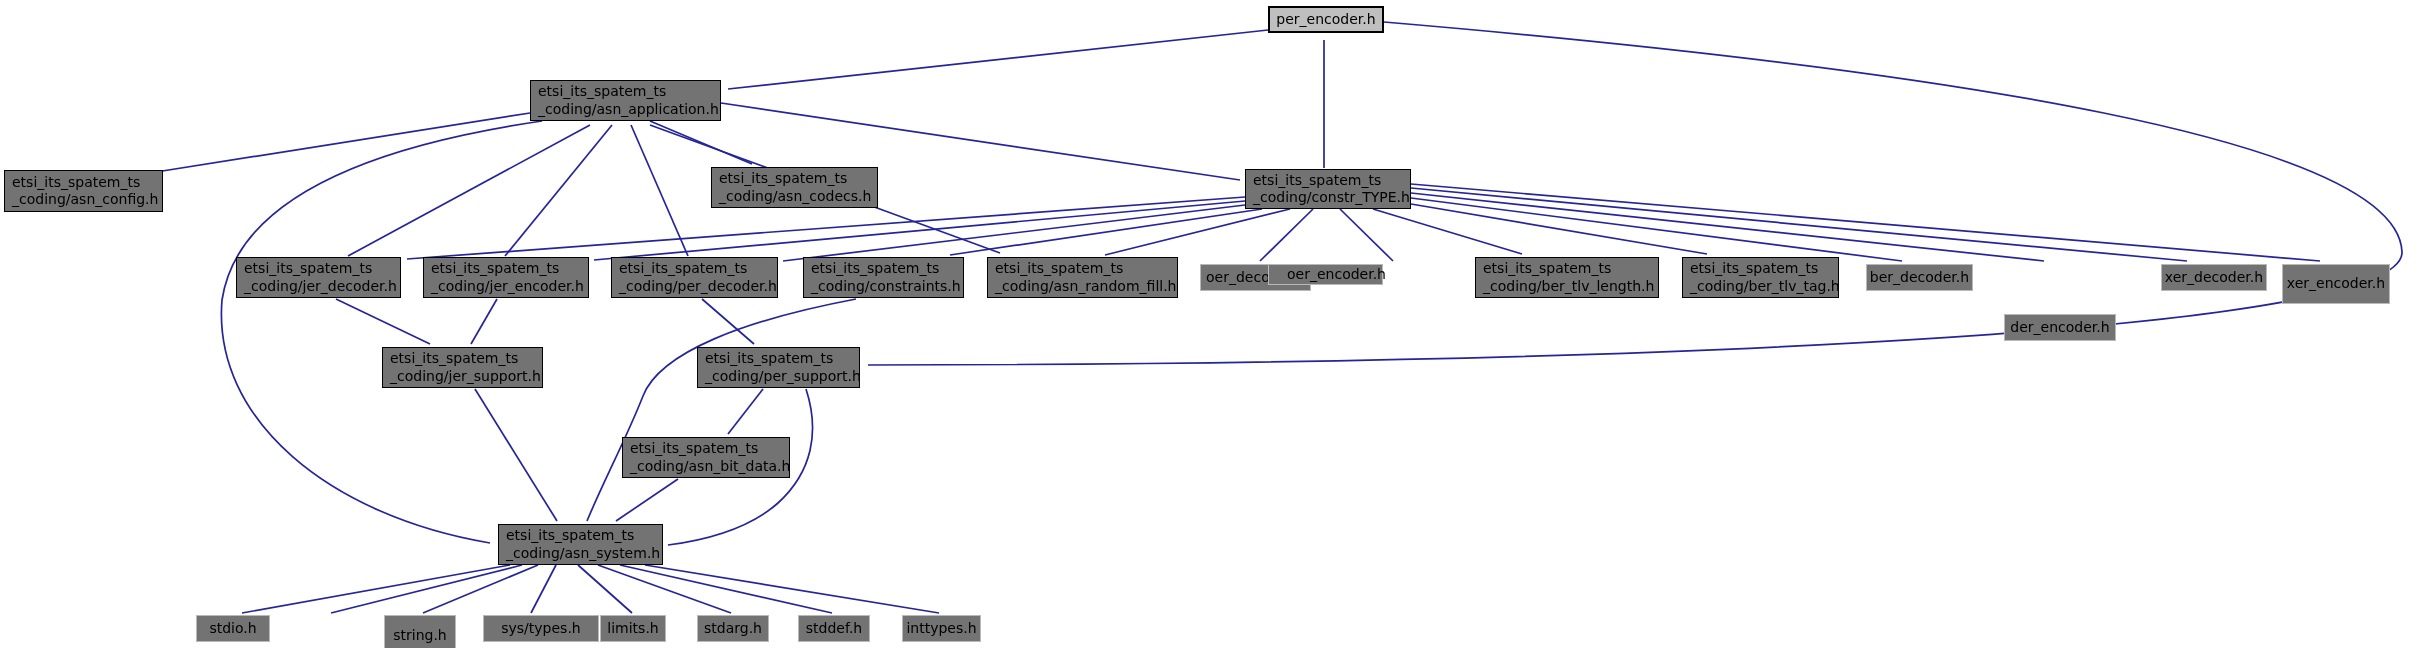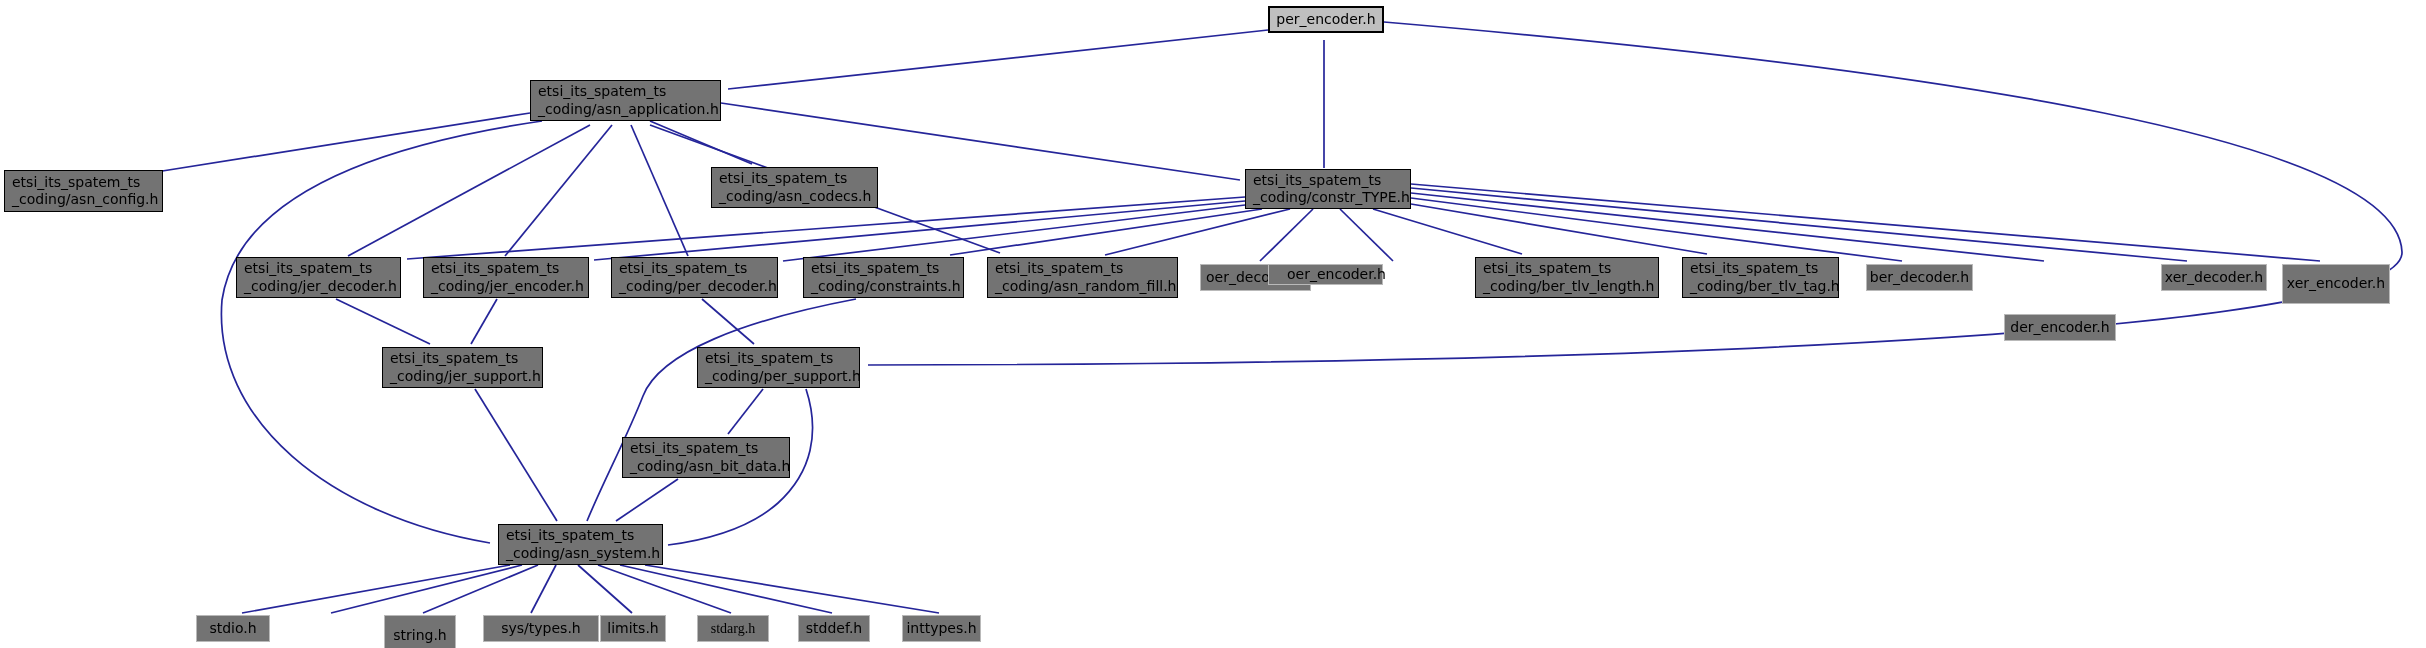--- a/index.html
+++ b/index.html
@@ -120,17 +120,17 @@
 _coding/per_support.h</div>
       <div class="node internal" style="left: 622px; top: 437px; width: 168px; height: 41px;">etsi_its_spatem_ts
 _coding/asn_bit_data.h</div>
       <div class="node internal" style="left: 498px; top: 524px; width: 165px; height: 41px;">etsi_its_spatem_ts
 _coding/asn_system.h</div>
       <div class="node external" style="left: 196px; top: 615px; width: 74px; height: 27px;">stdio.h</div>
       <div class="node external" style="left: 289px; top: 615px; width: 74px; height: 27px; margin-top: 44px;">stdlib.h</div>
       <div class="node external" style="left: 384px; top: 615px; width: 72px; height: 41px;">string.h</div>
       <div class="node external" style="left: 483px; top: 615px; width: 116px; height: 27px;">sys/types.h</div>
       <div class="node external" style="left: 600px; top: 615px; width: 66px; height: 27px;">limits.h</div>
-      <div class="node external" style="left: 697px; top: 615px; width: 72px; height: 27px; font-family: Liberation Serif, serif;">stdarg.h</div>
+      <div class="node external" style="left: 697px; top: 615px; width: 72px; height: 27px;">stdarg.h</div>
       <div class="node external" style="left: 798px; top: 615px; width: 72px; height: 27px;">stddef.h</div>
       <div class="node external" style="left: 902px; top: 615px; width: 79px; height: 27px;">inttypes.h</div>
     </div>
 </div>
 
 </body></html>

